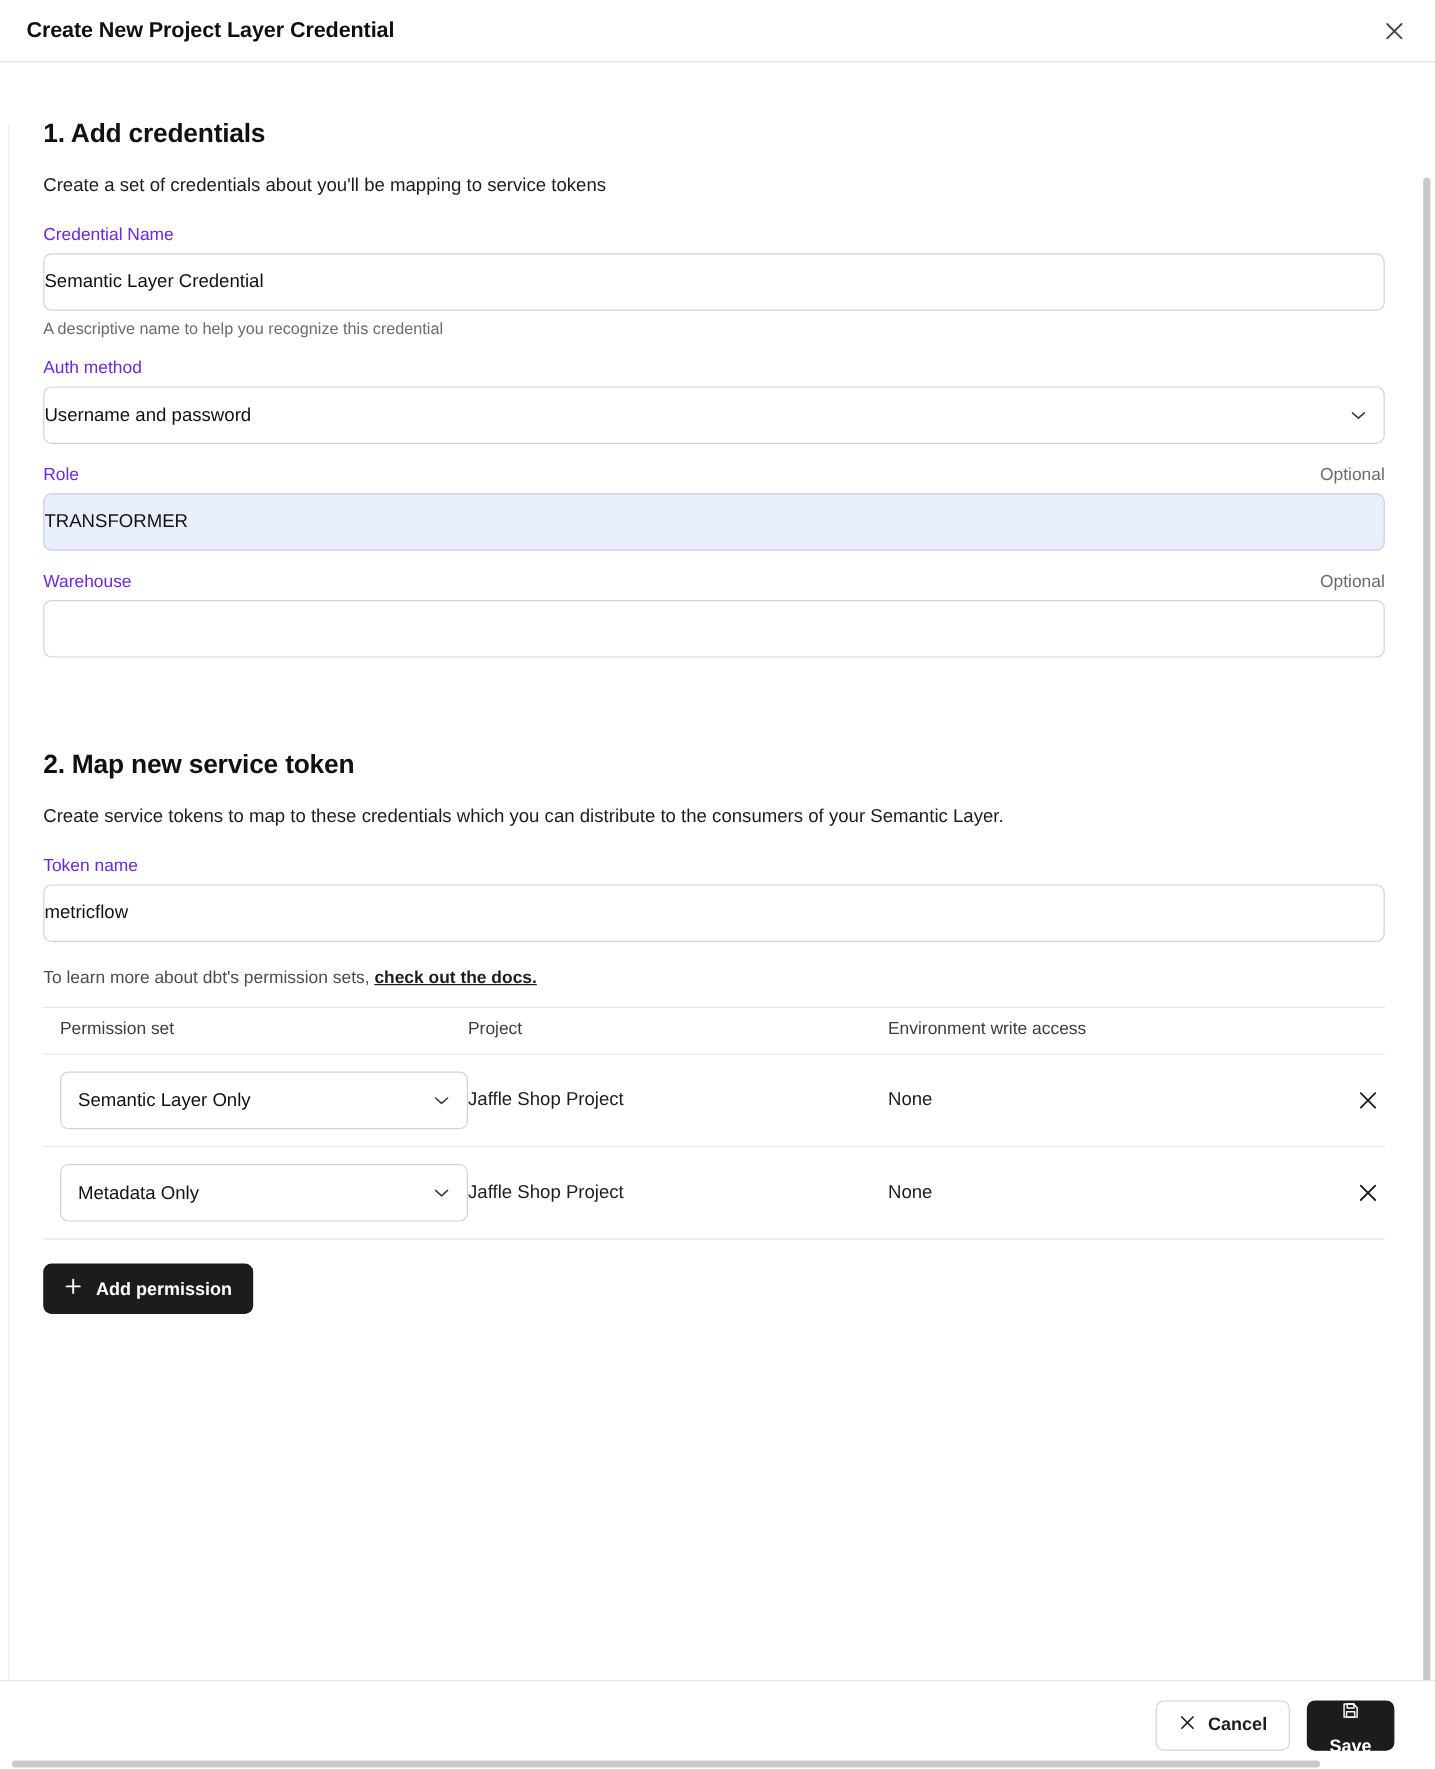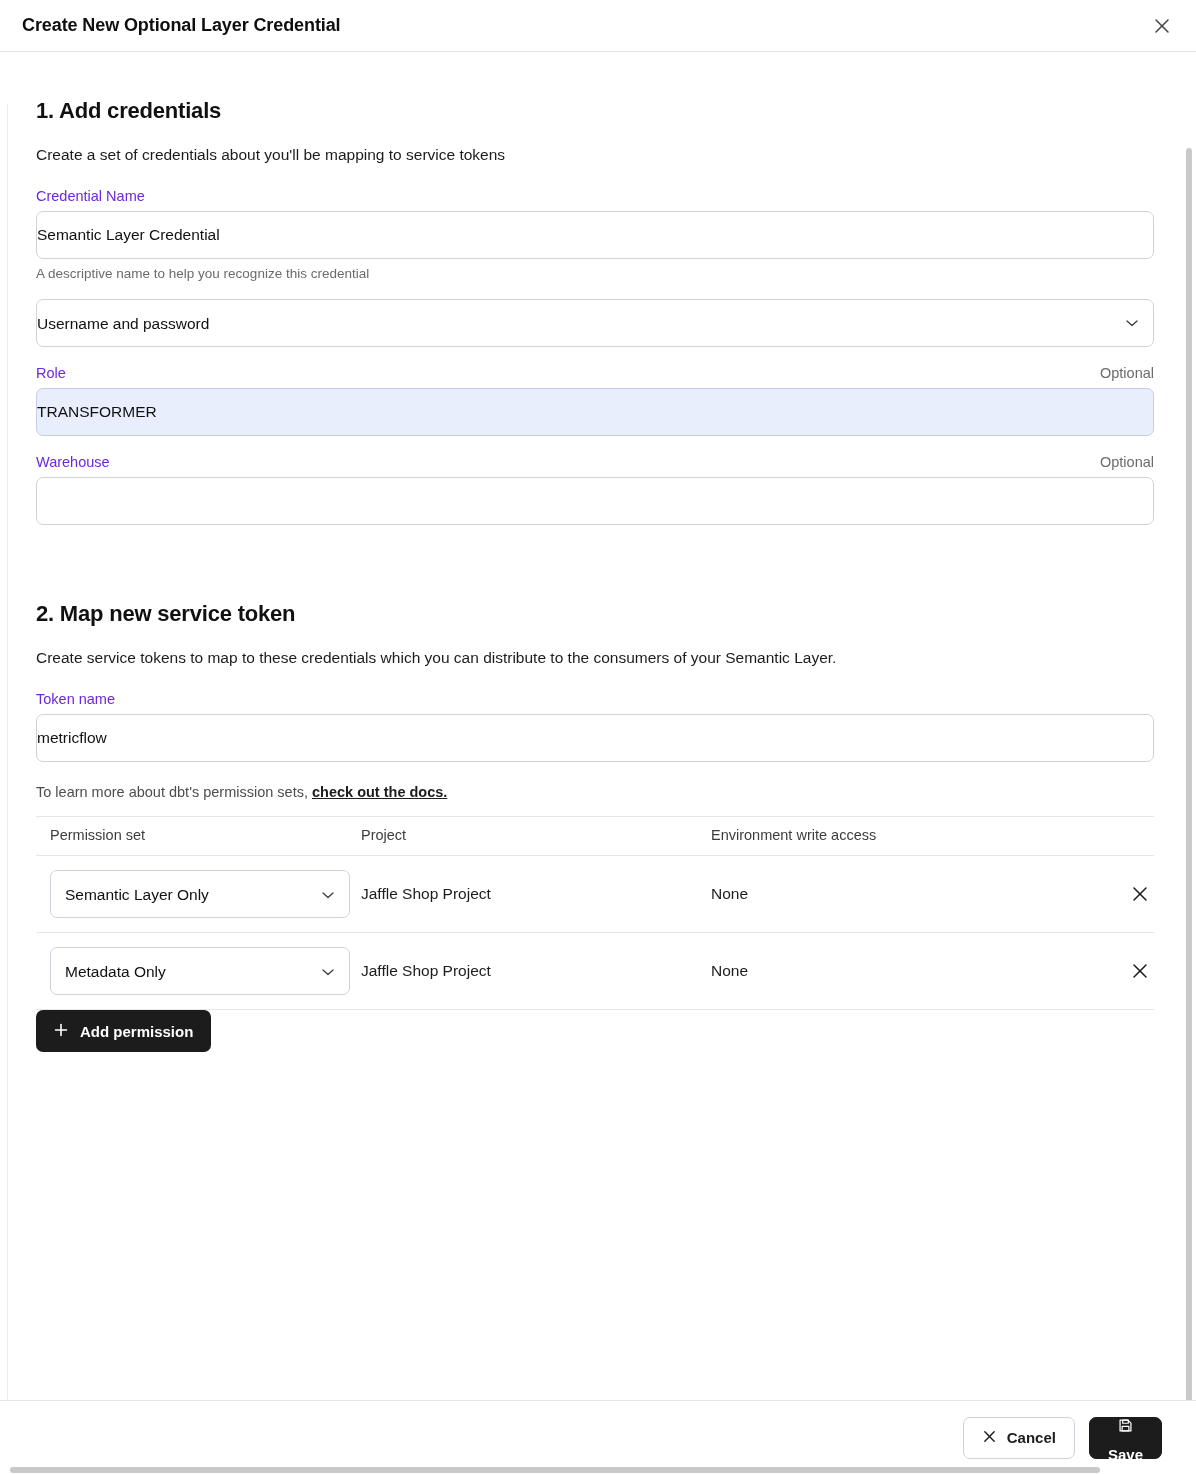--- a/index.html
+++ b/index.html
@@ -161,21 +161,21 @@
   table.perm-table th.c4 { width: 70px; }
   table.perm-table td {
     border-bottom: 1px solid #e6e6e6;
     font-size: 15.5px;
     color: #1c1c1c;
     padding: 14px 0;
     vertical-align: middle;
   }
   table.perm-table td.c1 { padding-left: 14px; }
   .row-select {
-    width: 300px;
+    width: 340px;
     height: 48px;
     border: 1px solid #cfd3d9;
     border-radius: 7px;
     background: #fff;
     font-size: 15.5px;
     font-family: "Liberation Sans", sans-serif;
     color: #111;
     padding: 0 14px;
     appearance: none;
     -webkit-appearance: none;
@@ -187,20 +187,21 @@
     height: 28px;
     display: flex;
     align-items: center;
     justify-content: center;
     margin-left: auto;
     cursor: pointer;
     color: #1c1c1c;
   }
   td.c4 { text-align: right; padding-right: 24px; }
   .add-perm-btn {
+    margin-top: 20px;
     height: 42px;
     background: #1c1c1c;
     color: #fff;
     border: none;
     border-radius: 7px;
     font-size: 15px;
     font-weight: bold;
     font-family: "Liberation Sans", sans-serif;
     padding: 0 18px;
     display: inline-flex;
@@ -284,21 +285,21 @@
     width: 8px;
     border-right: 1px solid #ececec;
   }
 </style>
 </head>
 <body>
 
 <div class="modal">
 
   <div class="modal-header">
-    <div class="modal-title">Create New Optional Layer Credential</div>
+    <div class="modal-title">Create New Project Layer Credential</div>
     <div class="close-btn">
       <svg width="20" height="20" viewBox="0 0 20 20" fill="none" stroke="currentColor" stroke-width="1.5" stroke-linecap="round">
         <line x1="4" y1="4" x2="16" y2="16"></line>
         <line x1="16" y1="4" x2="4" y2="16"></line>
       </svg>
     </div>
   </div>
 
   <div class="modal-body">
     <div class="left-edge"></div>
@@ -310,20 +311,23 @@
 
       <div class="field">
         <div class="field-label-row">
           <span class="field-label">Credential Name</span>
         </div>
         <input class="input" type="text" value="Semantic Layer Credential" style="">
         <div class="help-text">A descriptive name to help you recognize this credential</div>
       </div>
 
       <div class="field">
+        <div class="field-label-row">
+          <span class="field-label">Auth method</span>
+        </div>
         <div class="select-wrap">
           <select class="input">
             <option>Username and password</option>
           </select>
           <span class="chev">
             <svg width="12" height="8" viewBox="0 0 12 8" fill="none" stroke="currentColor" stroke-width="1.3" stroke-linecap="round" stroke-linejoin="round">
                 <polyline points="1,2 6,6.5 11,2"></polyline>
               </svg>
           </span>
         </div>

